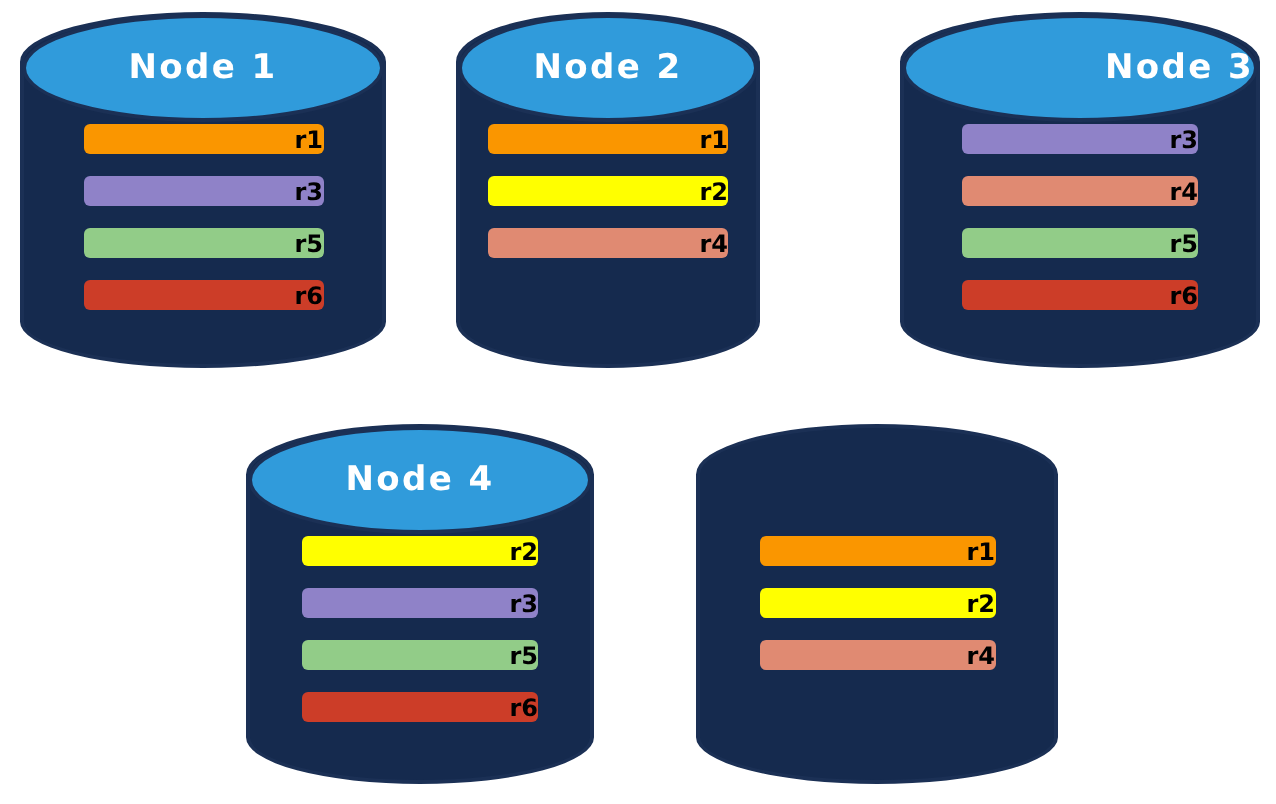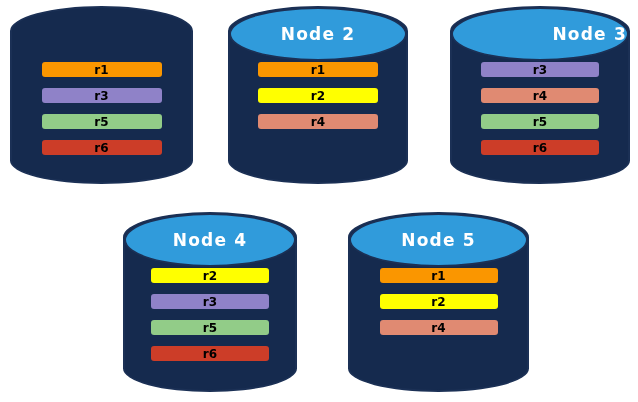--- a/index.html
+++ b/index.html
@@ -59,53 +59,56 @@
     top: 56px;
     width: 100%;
   }
   .replica {
     position: relative;
     height: 15px;
     margin: 0 auto 11px auto;
     border-radius: 3px;
     display: flex;
     align-items: center;
-    justify-content: center;
+    justify-content: flex-end;
     box-sizing: border-box;
   }
   .replica-label {
     color: #000000;
     font-weight: bold;
     font-size: 12px;
     line-height: 1;
     user-select: none;
   }
 </style>
 </head>
 <body>
 
 <div id="canvas" style="background: rgb(255, 255, 255);">
     <div class="node" style="left: 10px; top: 6px; width: 183px; height: 178px;">
       <div class="cyl-body" style="background: rgb(21, 42, 78); border-color: rgb(27, 48, 85);"></div>
+      <div class="cyl-top" style="background: rgb(48, 155, 219); border-color: rgb(27, 48, 85);">
+        <div class="node-label">Node 1</div>
+      </div>
       <div class="replicas">
         <div class="replica" style="background: rgb(250, 150, 0); width: 120px;">
           <span class="replica-label" style="color: rgb(0, 0, 0);">r1</span>
         </div>
         <div class="replica" style="background: rgb(143, 130, 200); width: 120px;">
           <span class="replica-label" style="color: rgb(0, 0, 0);">r3</span>
         </div>
         <div class="replica" style="background: rgb(146, 204, 136); width: 120px;">
           <span class="replica-label" style="color: rgb(0, 0, 0);">r5</span>
         </div>
         <div class="replica" style="background: rgb(204, 61, 40); width: 120px;">
           <span class="replica-label" style="color: rgb(0, 0, 0);">r6</span>
         </div>
       </div>
     </div>
-    <div class="node" style="left: 228px; top: 6px; width: 180px; height: 178px;">
+    <div class="node" style="left: 228px; top: 6px; width: 152px; height: 178px;">
       <div class="cyl-body" style="background: rgb(21, 42, 78); border-color: rgb(27, 48, 85);"></div>
       <div class="cyl-top" style="background: rgb(48, 155, 219); border-color: rgb(27, 48, 85);">
         <div class="node-label">Node 2</div>
       </div>
       <div class="replicas">
         <div class="replica" style="background: rgb(250, 150, 0); width: 120px;">
           <span class="replica-label" style="color: rgb(0, 0, 0);">r1</span>
         </div>
         <div class="replica" style="background: rgb(255, 255, 0); width: 120px;">
           <span class="replica-label" style="color: rgb(0, 0, 0);">r2</span>
@@ -150,23 +153,20 @@
         <div class="replica" style="background: rgb(146, 204, 136); width: 118px;">
           <span class="replica-label" style="color: rgb(0, 0, 0);">r5</span>
         </div>
         <div class="replica" style="background: rgb(204, 61, 40); width: 118px;">
           <span class="replica-label" style="color: rgb(0, 0, 0);">r6</span>
         </div>
       </div>
     </div>
     <div class="node" style="left: 348px; top: 212px; width: 181px; height: 180px;">
       <div class="cyl-body" style="background: rgb(21, 42, 78); border-color: rgb(27, 48, 85);"></div>
-      <div class="cyl-top" style="background: rgb(48, 155, 219); border-color: rgb(27, 48, 85);">
-        <div class="node-label">Node 5</div>
-      </div>
       <div class="replicas">
         <div class="replica" style="background: rgb(250, 150, 0); width: 118px;">
           <span class="replica-label" style="color: rgb(0, 0, 0);">r1</span>
         </div>
         <div class="replica" style="background: rgb(255, 255, 0); width: 118px;">
           <span class="replica-label" style="color: rgb(0, 0, 0);">r2</span>
         </div>
         <div class="replica" style="background: rgb(224, 138, 114); width: 118px;">
           <span class="replica-label" style="color: rgb(0, 0, 0);">r4</span>
         </div>

